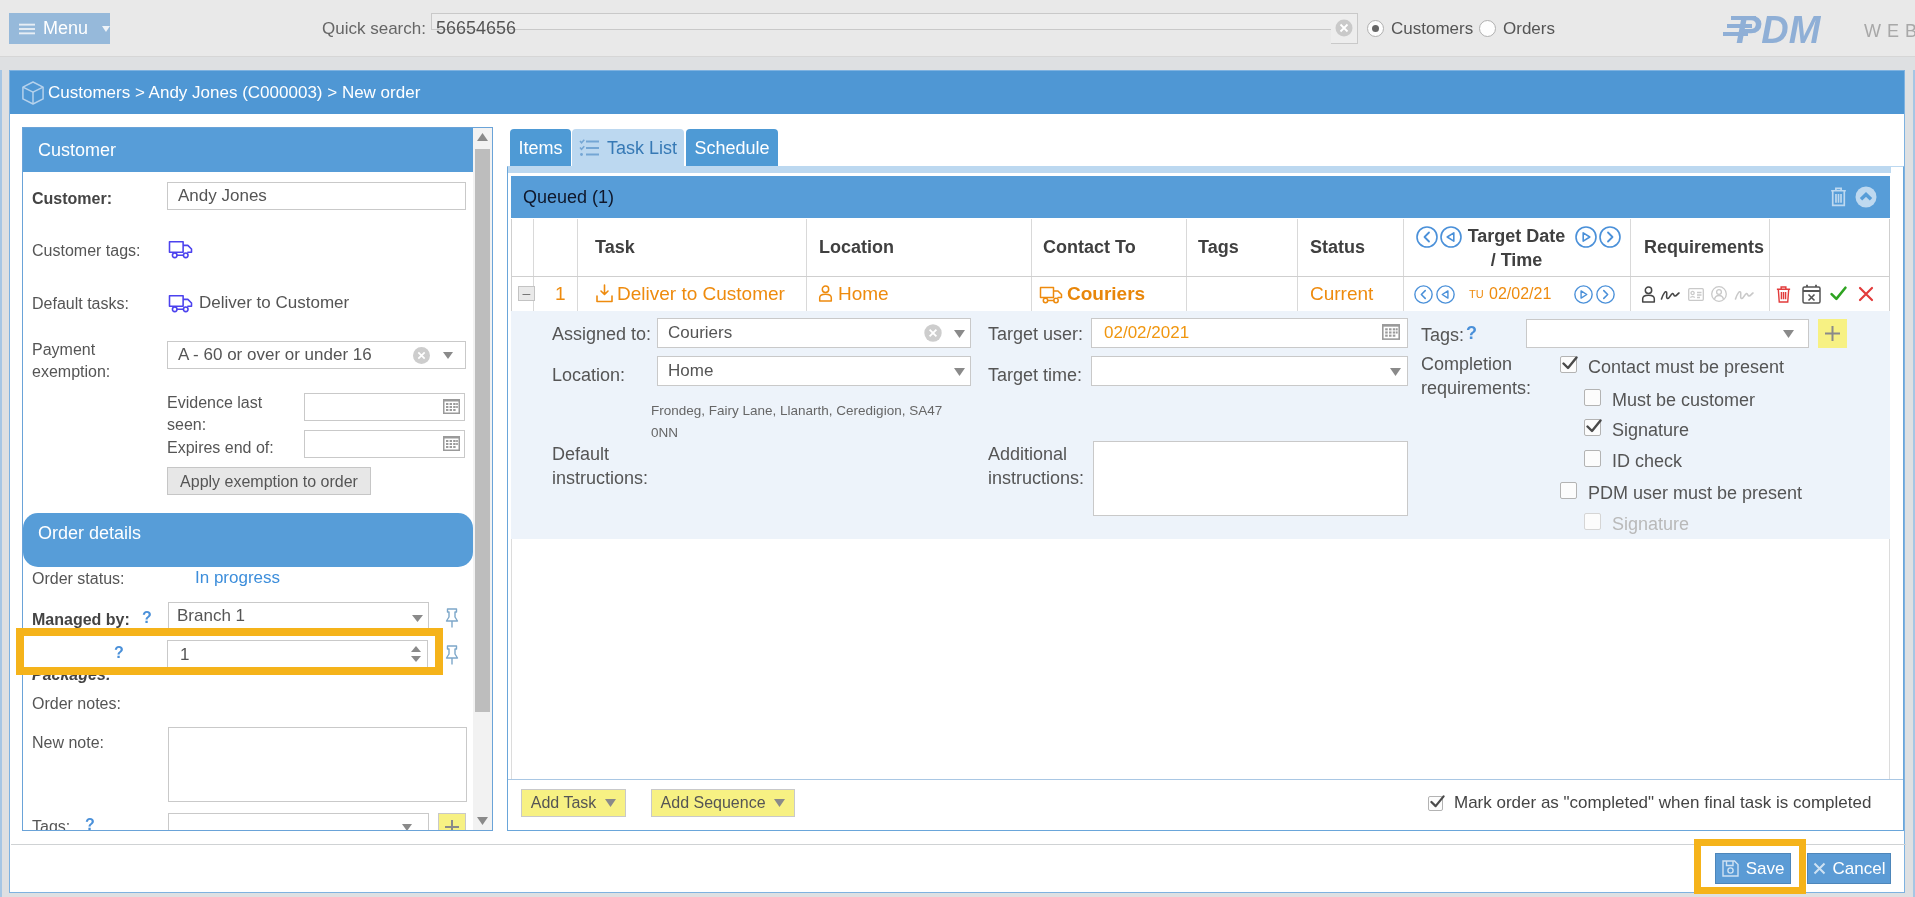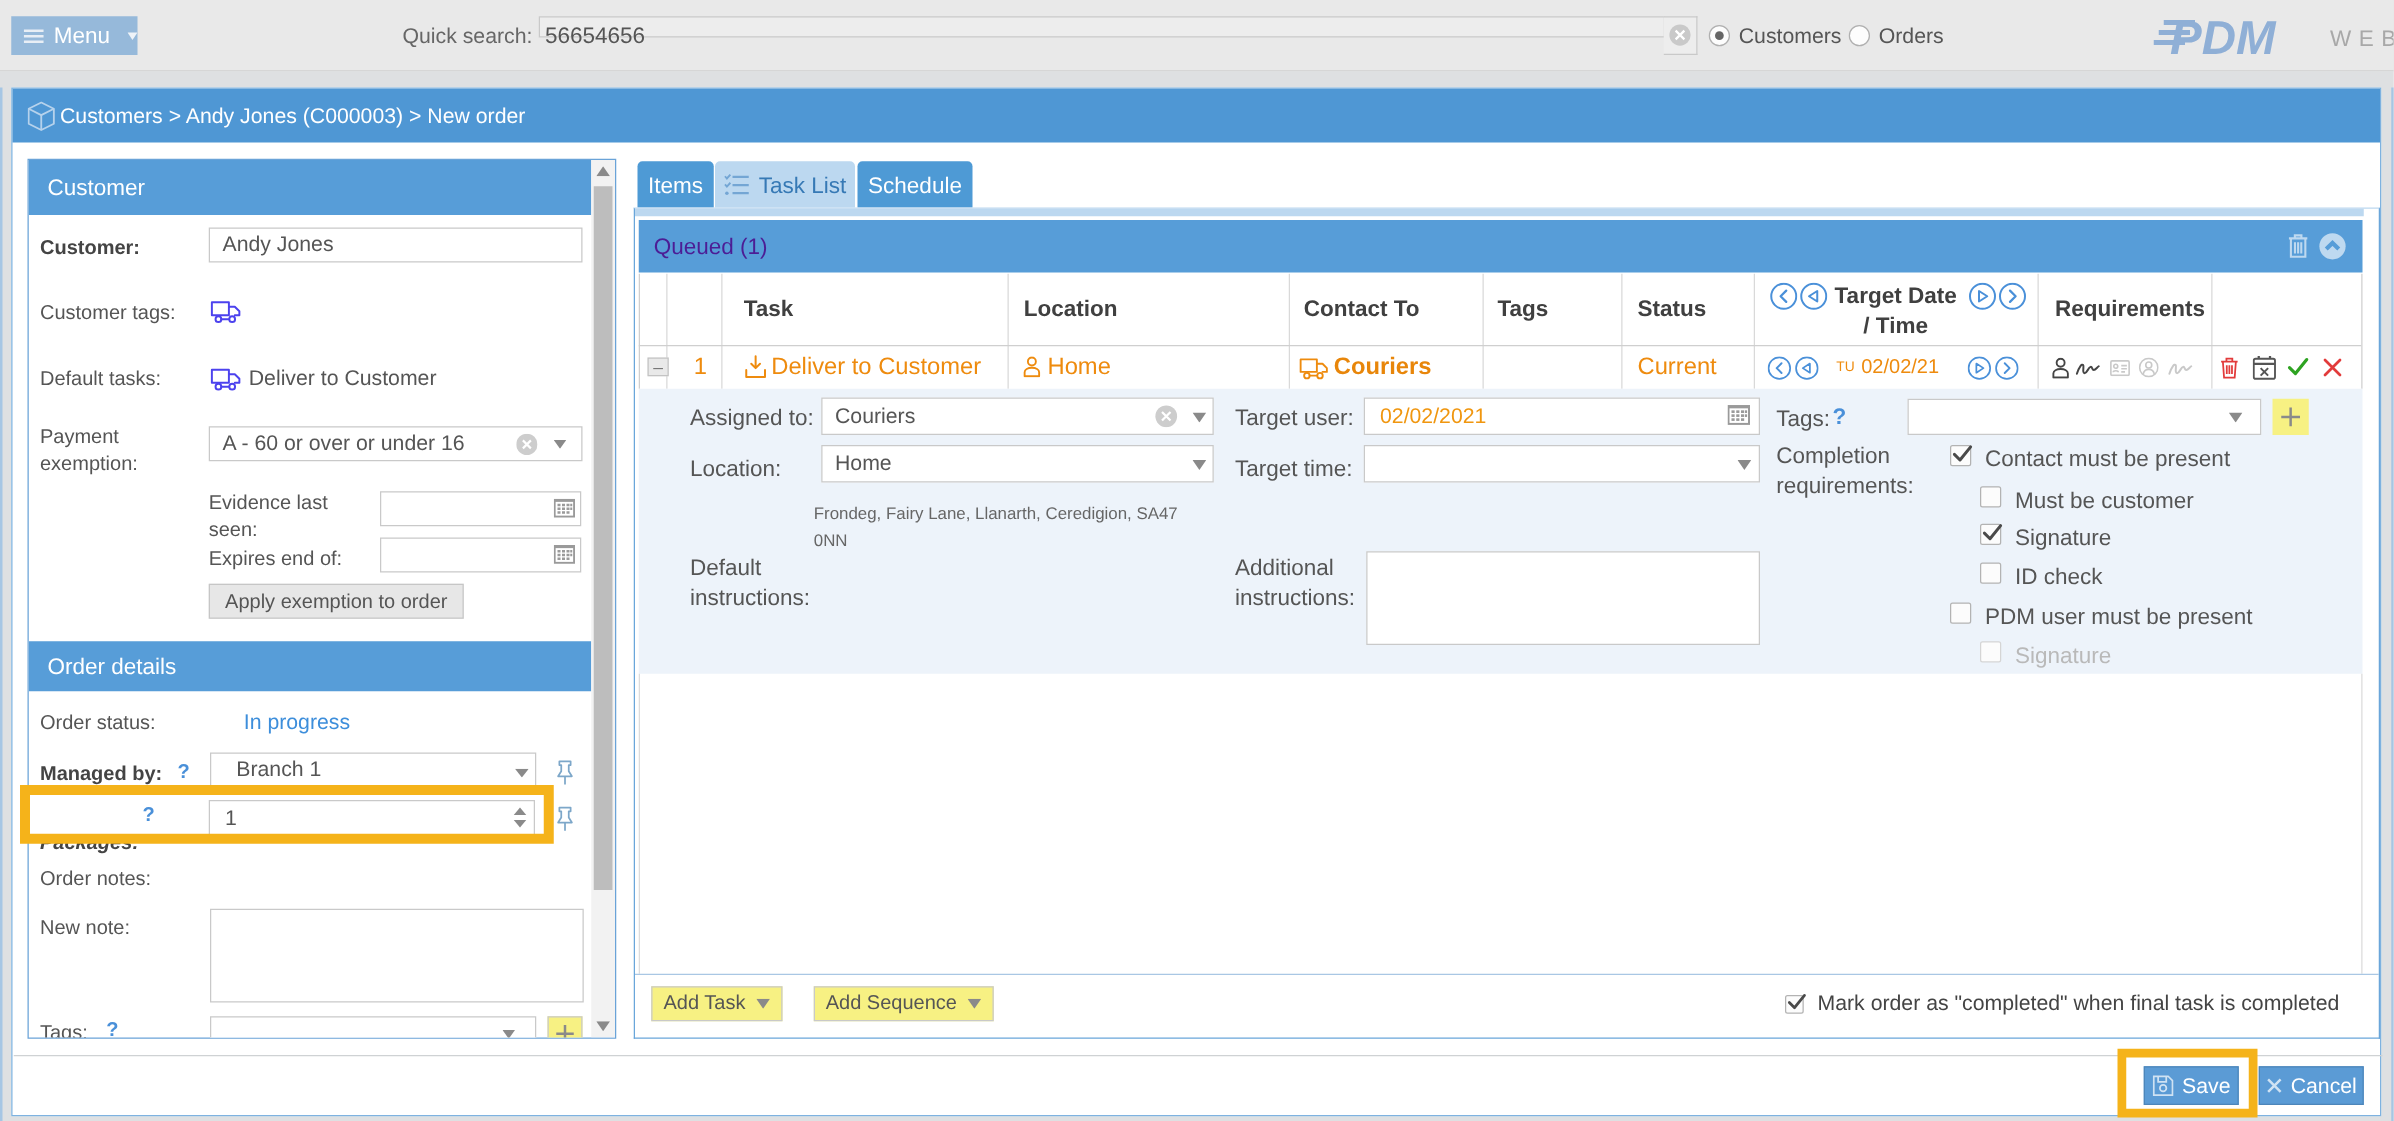--- a/index.html
+++ b/index.html
@@ -25,21 +25,21 @@
 .bold { font-weight:bold; color:#444; }
 .inp { position:absolute; background:#fff; border:1px solid #c9c9c9; font-size:17px; color:#555; }
 .qm { color:#4a90d9; font-weight:bold; font-size:16px; }
 
 #sbar { position:absolute; right:0; top:0; width:19px; height:702px; background:#f2f2f2; }
 #sthumb { position:absolute; left:2px; top:21px; width:15px; height:563px; background:#bdbdbd; }
 
 .tab { position:absolute; top:58px; height:38px; color:#fff; background:#4e9ad5; font-size:18px; text-align:center; border-radius:4px 4px 0 0; line-height:38px; }
 #rpanel { position:absolute; left:497px; top:95px; width:1397px; height:665px; border:1px solid #6aa6da; border-top:1px solid #bcd8f0; background:#fff; }
 #strip { position:absolute; left:0px; top:0px; width:1383px; height:6px; background:#bcd8f0; }
-#qbar { position:absolute; left:3px; top:9px; width:1379px; height:42px; background:#579dd8; color:#4c1d95; font-size:18px; line-height:42px; padding-left:12px; }
+#qbar { position:absolute; left:3px; top:9px; width:1379px; height:42px; background:#579dd8; color:#0f172a; font-size:18px; line-height:42px; padding-left:12px; }
 .gline { position:absolute; width:1px; background:#d9d9d9; }
 .th { position:absolute; font-size:18px; font-weight:bold; color:#404040; display:flex; align-items:center; }
 .row1 { position:absolute; font-size:19px; color:#ee8b0e; display:flex; align-items:center; }
 #detail { position:absolute; left:3px; top:144px; width:1379px; height:228px; background:#edf3fa; }
 .dlab { position:absolute; font-size:18px; color:#555; line-height:24px; }
 .dinp { position:absolute; background:#fff; border:1px solid #c9c9c9; font-size:18px; color:#555; }
 .cb { position:absolute; width:17px; height:17px; background:#fcfcfc; border:1px solid #b3b3b3; border-radius:2px; }
 
 #footsep { position:absolute; left:1px; top:773px; width:1895px; height:1px; background:#cfd2d4; }
 .bluebtn { position:absolute; background:#5b9bd5; border:1px solid #4d86ba; color:#fff; font-size:17px; display:flex; align-items:center; justify-content:center; }
@@ -181,26 +181,26 @@
     <div class="inp" style="left:281px; top:265px; width:161px; height:28px;"></div>
     <svg class="abs" style="left:420px; top:271px;" width="17" height="16" viewBox="0 0 17 16">
         <use href="#cal"></use>
       </svg>
     <div class="lab" style="left:144px; top:309px;">Expires end of:</div>
     <div class="inp" style="left:281px; top:302px; width:161px; height:28px;"></div>
     <svg class="abs" style="left:420px; top:308px;" width="17" height="16" viewBox="0 0 17 16">
         <use href="#cal"></use>
       </svg>
     <div class="lab" style="left:144px; top:339px; width:204px; height:28px; background:#e7e7e7; border:1px solid #c6c6c6; text-align:center; line-height:27px;">Apply exemption to order</div>
-    <div class="sechead" style="top:385px; height:40px; line-height:40px;">Order details</div>
+    <div class="sechead" style="top:385px; height:54px; line-height:40px;border-radius:15px;">Order details</div>
     <div class="lab" style="left:9px; top:440px;">Order status:</div>
     <div class="lab" style="left:144px; top:439px; color:#3d8edb; font-size:17px;margin-left:28px;">In progress</div>
     <div class="lab bold" style="left:9px; top:481px;">Managed by:</div>
     <div class="qm abs" style="left:119px; top:481px;">?</div>
-    <div class="inp" style="left:145px; top:474px; width:261px; height:28px; line-height:26px; padding-left:20px;">Branch 1</div>
+    <div class="inp" style="left:145px; top:474px; width:261px; height:28px; line-height:26px; padding-left:8px;">Branch 1</div>
     <svg class="abs" style="left:389px; top:487px;" width="11" height="7" viewBox="0 0 11 7">
         <path d="M0 0h11L5.5 7z" fill="#8a8a8a"></path>
       </svg>
     <svg class="abs" style="left:421px; top:478px;" width="16" height="25" viewBox="0 0 16 22">
         <use href="#pin"></use>
       </svg>
     <div class="lab bold" style="left:9px; top:536px; font-style:italic;">Packages:</div>
     <div class="qm abs" style="left:91px; top:516px;">?</div>
     <div class="inp" style="left:144px; top:512px; width:261px; height:30px; line-height:28px; padding-left:12px;">1</div>
     <svg class="abs" style="left:386px; top:516px;" width="14" height="20" viewBox="0 0 14 20">

